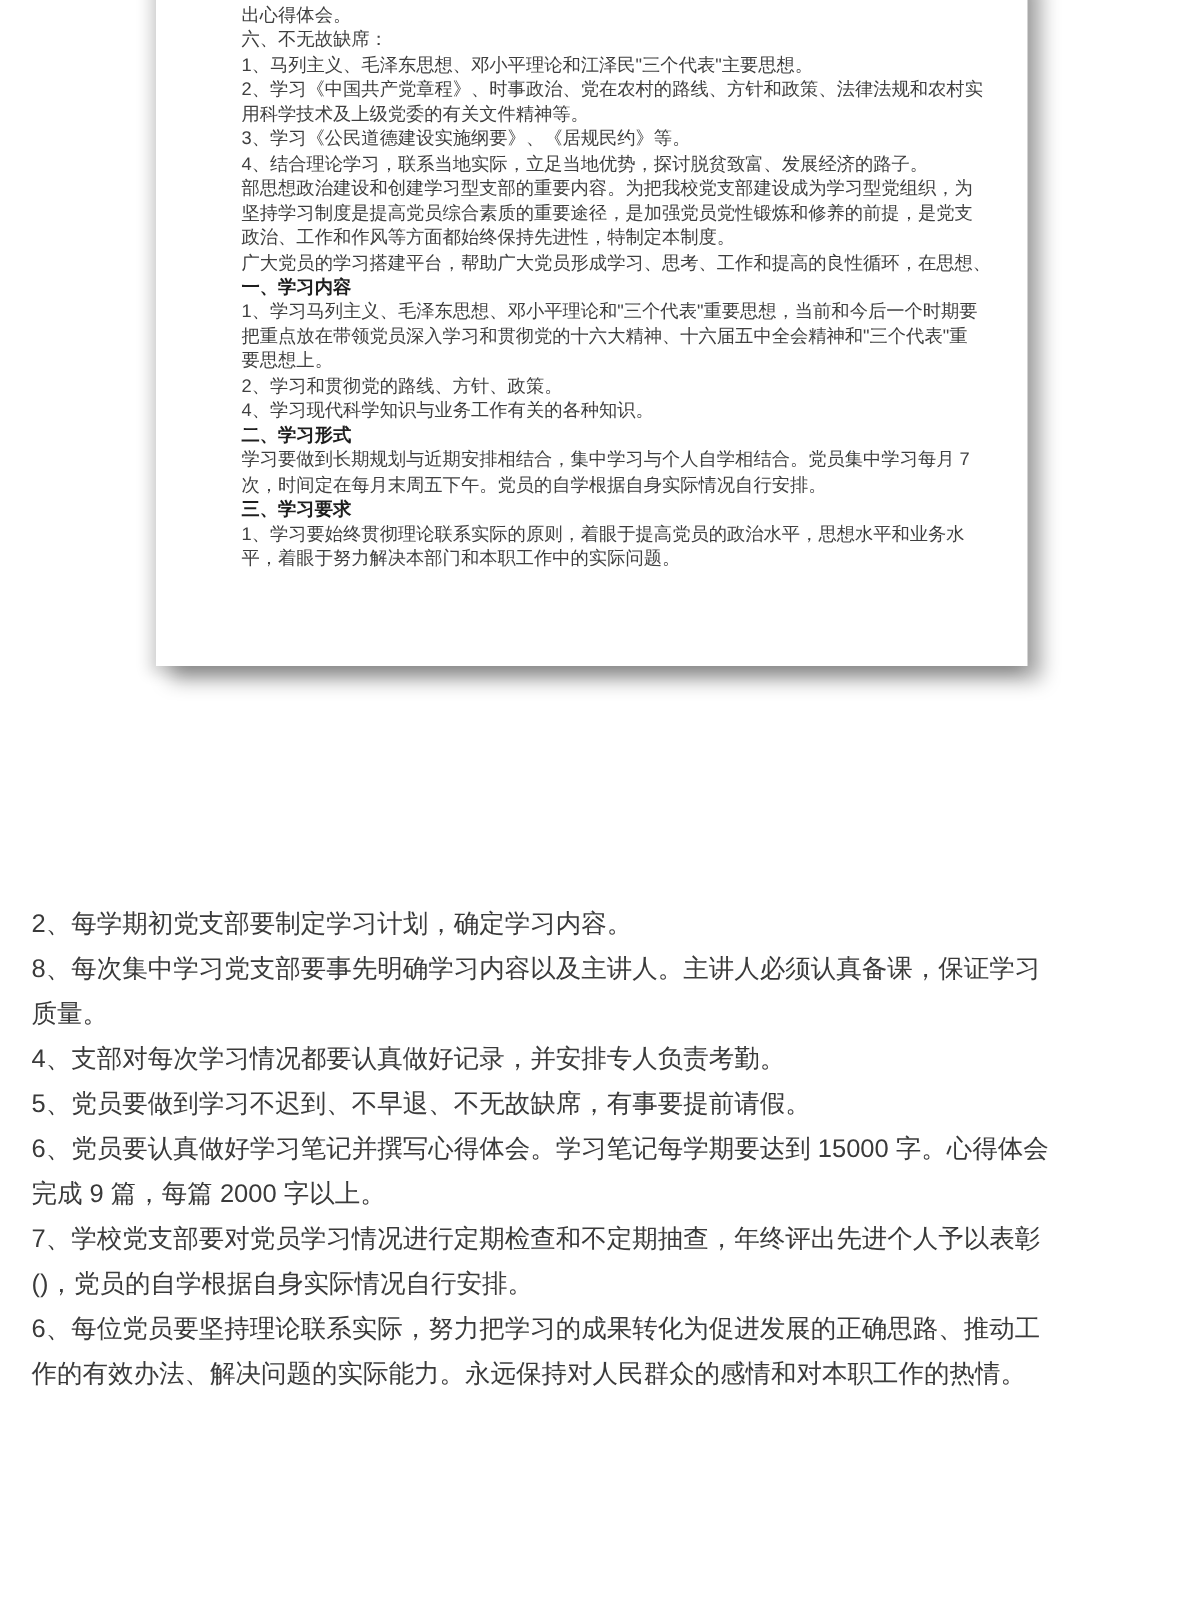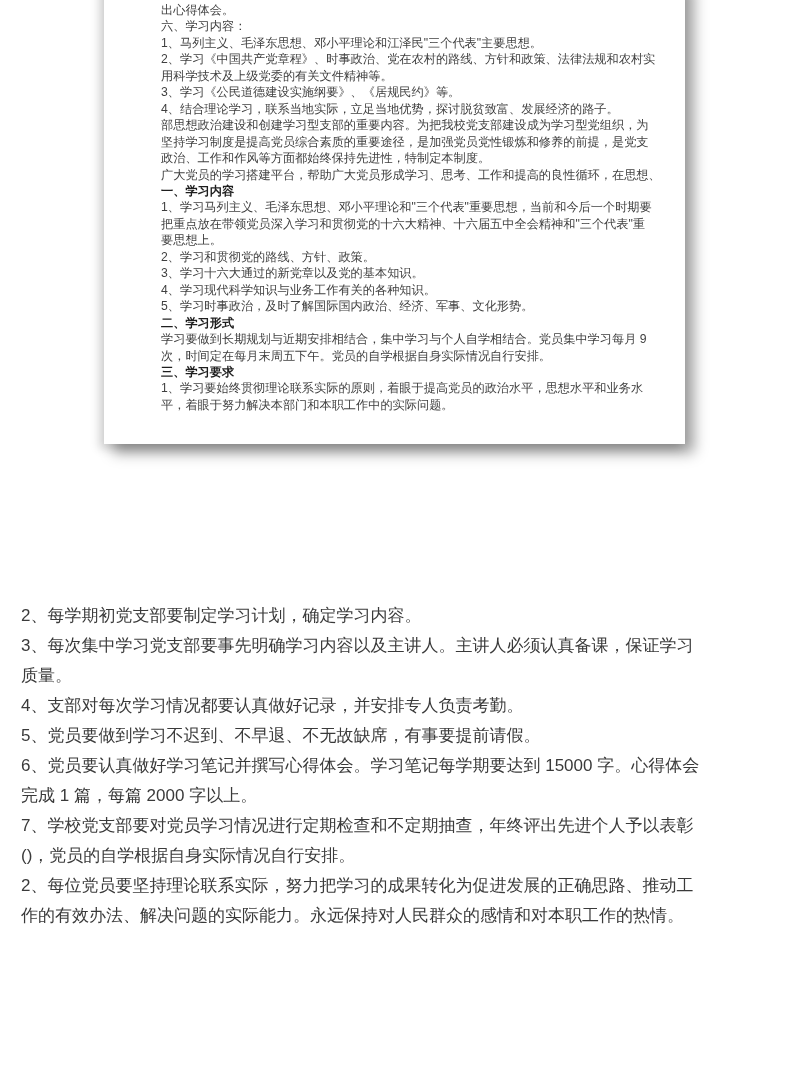--- a/index.html
+++ b/index.html
@@ -52,54 +52,52 @@
   }
 </style>
 </head>
 <body>
 
 <div class="canvas">
 
   <div class="doc-page">
     <div class="doc-text">
         <div class="line">出心得体会。</div>
-        <div class="line">六、学习内容：</div>
+        <div class="line">六、不无故缺席：</div>
         <div class="line">1、马列主义、毛泽东思想、邓小平理论和江泽民"三个代表"主要思想。</div>
         <div class="line">2、学习《中国共产党章程》、时事政治、党在农村的路线、方针和政策、法律法规和农村实</div>
         <div class="line">用科学技术及上级党委的有关文件精神等。</div>
         <div class="line">3、学习《公民道德建设实施纲要》、《居规民约》等。</div>
         <div class="line">4、结合理论学习，联系当地实际，立足当地优势，探讨脱贫致富、发展经济的路子。</div>
         <div class="line">部思想政治建设和创建学习型支部的重要内容。为把我校党支部建设成为学习型党组织，为</div>
         <div class="line">坚持学习制度是提高党员综合素质的重要途径，是加强党员党性锻炼和修养的前提，是党支</div>
         <div class="line">政治、工作和作风等方面都始终保持先进性，特制定本制度。</div>
         <div class="line">广大党员的学习搭建平台，帮助广大党员形成学习、思考、工作和提高的良性循环，在思想、</div>
         <div class="line bold">一、学习内容</div>
         <div class="line">1、学习马列主义、毛泽东思想、邓小平理论和"三个代表"重要思想，当前和今后一个时期要</div>
         <div class="line">把重点放在带领党员深入学习和贯彻党的十六大精神、十六届五中全会精神和"三个代表"重</div>
         <div class="line">要思想上。</div>
         <div class="line">2、学习和贯彻党的路线、方针、政策。</div>
-        <div class="line">3、学习十六大通过的新党章以及党的基本知识。</div>
         <div class="line">4、学习现代科学知识与业务工作有关的各种知识。</div>
-        <div class="line">5、学习时事政治，及时了解国际国内政治、经济、军事、文化形势。</div>
         <div class="line bold">二、学习形式</div>
-        <div class="line">学习要做到长期规划与近期安排相结合，集中学习与个人自学相结合。党员集中学习每月 9</div>
+        <div class="line">学习要做到长期规划与近期安排相结合，集中学习与个人自学相结合。党员集中学习每月 7</div>
         <div class="line">次，时间定在每月末周五下午。党员的自学根据自身实际情况自行安排。</div>
         <div class="line bold">三、学习要求</div>
         <div class="line">1、学习要始终贯彻理论联系实际的原则，着眼于提高党员的政治水平，思想水平和业务水</div>
         <div class="line">平，着眼于努力解决本部门和本职工作中的实际问题。</div>
       </div>
   </div>
 
   <div class="bottom-text">
       <div class="line">2、每学期初党支部要制定学习计划，确定学习内容。</div>
-      <div class="line">3、每次集中学习党支部要事先明确学习内容以及主讲人。主讲人必须认真备课，保证学习</div>
+      <div class="line">8、每次集中学习党支部要事先明确学习内容以及主讲人。主讲人必须认真备课，保证学习</div>
       <div class="line">质量。</div>
       <div class="line">4、支部对每次学习情况都要认真做好记录，并安排专人负责考勤。</div>
       <div class="line">5、党员要做到学习不迟到、不早退、不无故缺席，有事要提前请假。</div>
       <div class="line">6、党员要认真做好学习笔记并撰写心得体会。学习笔记每学期要达到 15000 字。心得体会</div>
-      <div class="line">完成 1 篇，每篇 2000 字以上。</div>
+      <div class="line">完成 9 篇，每篇 2000 字以上。</div>
       <div class="line">7、学校党支部要对党员学习情况进行定期检查和不定期抽查，年终评出先进个人予以表彰</div>
       <div class="line">()，党员的自学根据自身实际情况自行安排。</div>
-      <div class="line">2、每位党员要坚持理论联系实际，努力把学习的成果转化为促进发展的正确思路、推动工</div>
+      <div class="line">6、每位党员要坚持理论联系实际，努力把学习的成果转化为促进发展的正确思路、推动工</div>
       <div class="line">作的有效办法、解决问题的实际能力。永远保持对人民群众的感情和对本职工作的热情。</div>
     </div>
 
 </div>
 
 </body></html>

